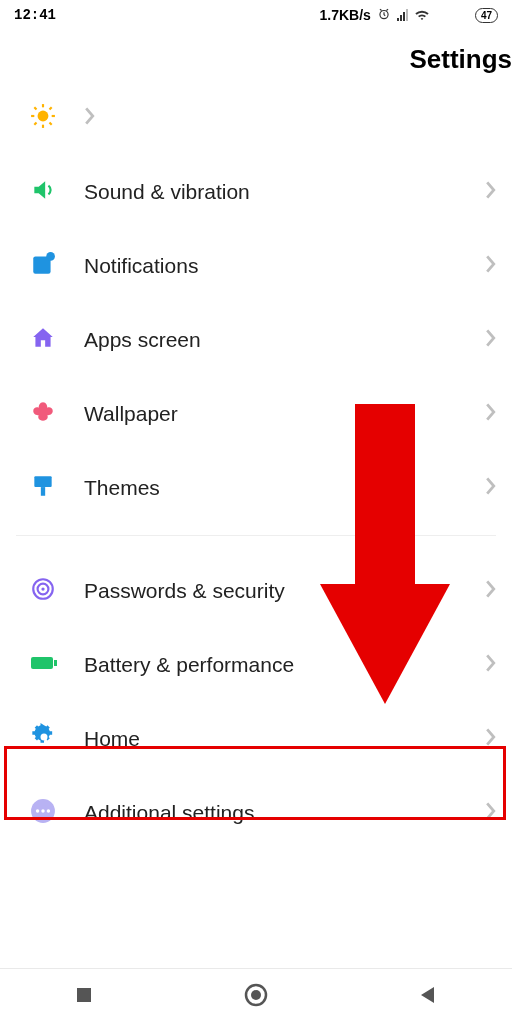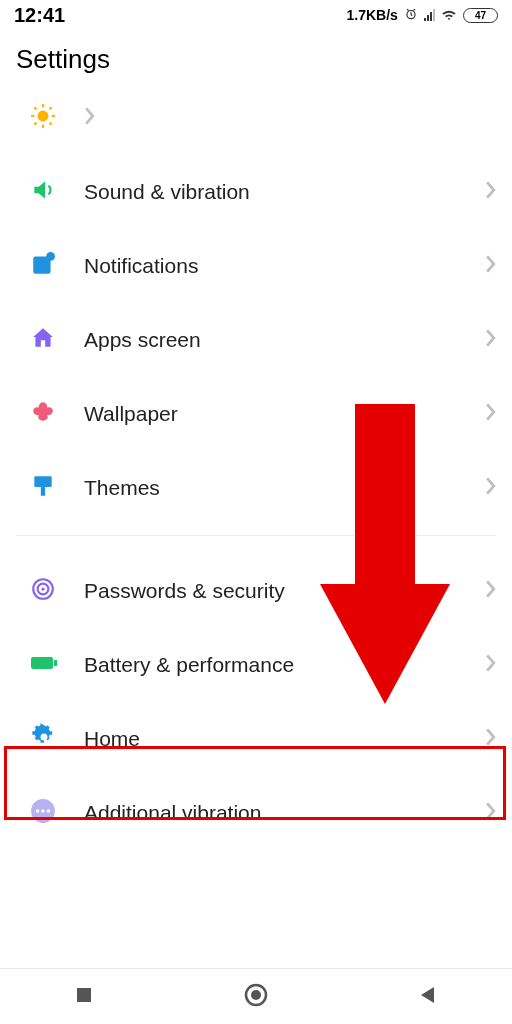--- a/index.html
+++ b/index.html
@@ -1,31 +1,31 @@
 <!DOCTYPE html>
 <html><head>
 <meta charset="utf-8">
 <style>
   * { box-sizing: border-box; margin: 0; padding: 0; }
   html, body { width: 512px; height: 1024px; font-family: -apple-system, Helvetica, Arial, sans-serif; background: #fff; color: #000; }
   .screen { width: 512px; height: 1024px; display: flex; flex-direction: column; position: relative; }
   .status-bar { height: 30px; display: flex; justify-content: space-between; align-items: center; padding: 0 14px; font-size: 16px; font-weight: 600;}
-  .status-left { font-size:20px; font-weight:600;}
+  .status-left { font-size:14px; font-weight:600;font-family:Liberation Mono, monospace;}
   .status-right { display: flex; align-items: center; gap: 6px; font-size:14px;}
-  .title { text-align: left; font-size: 26px; font-weight: 400; margin: 14px 0 6px 16px; }
+  .title { text-align: right; font-size: 26px; font-weight: 700; margin: 14px 0 6px 16px; }
   .list { flex: 1; }
   .item { display: flex; align-items: center; height: 74px; padding: 0 16px 0 30px; position: relative; }
   .item .icon-wrap { width: 54px; display:flex; align-items:center;}
   .item .label { flex: 1; font-size: 21px; color:#222;}
   .item .chev { color:#bfbfbf; }
   .divider { height: 1px; background: #eee; margin: 10px 16px 18px; }
   .highlight-box { position:absolute; border:3px solid #e50000; left:4px; right:6px; top:746px; height:74px; pointer-events:none;}
   .arrow { position:absolute; left:320px; top:404px; width:130px; height:300px; pointer-events:none;}
   .nav-bar { height: 56px; border-top:1px solid #e9e9e9; display:flex; align-items:center; justify-content:space-around;}
-  .batt { display:inline-flex; align-items:center; border:1.5px solid #333; border-radius:9px; padding:0 11px; font-size:10px; height:15px;}
+  .batt { display:inline-flex; align-items:center; border:1.5px solid #333; border-radius:9px; padding:0 5px; font-size:10px; height:15px;margin-left:39px;}
   .sig { display:inline-flex; align-items:flex-end; gap:1px; height:12px;}
   .sig span{width:2px;background:#333;}
 </style>
 </head>
 <body>
 
 <div class="screen">
 
   <div class="status-bar">
     <div class="status-left">12:41</div>
@@ -207,21 +207,21 @@
       <div class="icon-wrap">
           <span>
         <svg width="26" height="26" viewBox="0 0 24 24">
               <circle cx="12" cy="12" r="11" fill="#b8b2f3"></circle>
               <circle cx="7" cy="12" r="1.6" fill="#fff"></circle>
               <circle cx="12" cy="12" r="1.6" fill="#fff"></circle>
               <circle cx="17" cy="12" r="1.6" fill="#fff"></circle>
             </svg>
       </span>
         </div>
-      <div class="label">Additional vibration</div>
+      <div class="label">Additional settings</div>
       <span class="chev"><svg width="11" height="18" viewBox="0 0 10 16">
             <path d="M2 1l6 7-6 7" fill="none" stroke="#bfbfbf" stroke-width="2.5"></path>
           </svg></span>
     </div>
 
   </div>
 
   <div class="nav-bar">
     <span>
       <svg width="20" height="20" viewBox="0 0 20 20">

